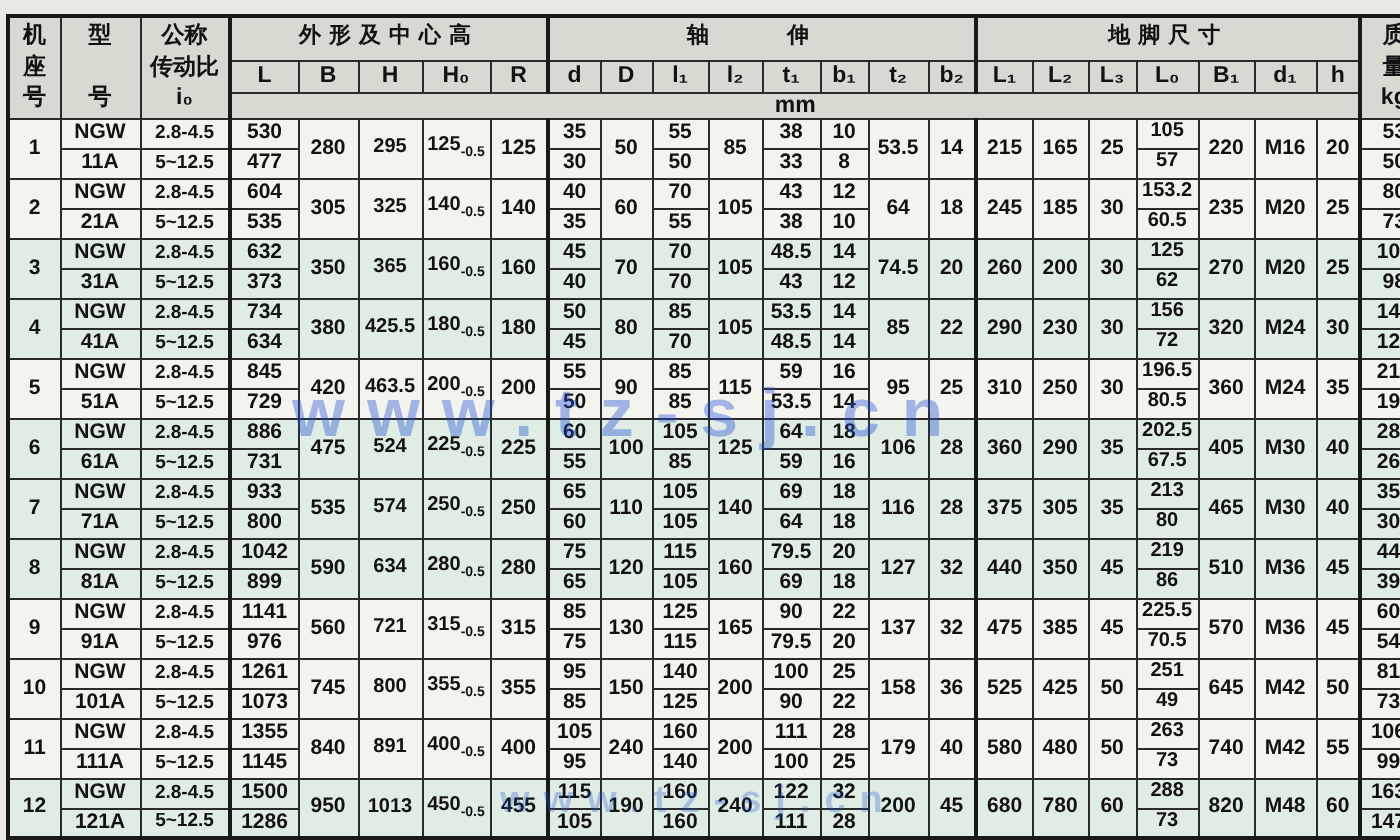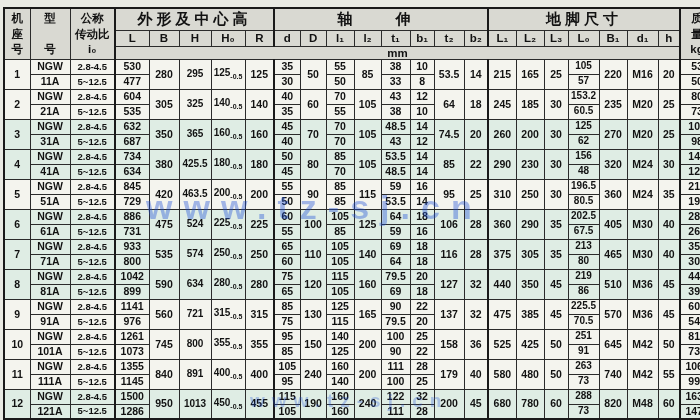--- a/index.html
+++ b/index.html
@@ -10,21 +10,21 @@
         color:#121212;line-height:1.05;}
   thead th{background:#d9d9d2;font-weight:bold;font-size:11.5px;}
   tr.hA{height:22px;} tr.hB{height:16px;} tr.hC{height:13px;}
   tbody tr{height:15px;}
   tbody td{font-size:10.5px;font-weight:bold;}
   tr.light td{background:#f4f4ee;}
   tr.green td{background:#dfede4;}
   .vstack{display:flex;flex-direction:column;justify-content:space-between;align-items:center;
           height:47px;padding:2px 0;box-sizing:border-box;}
   .vstack div{font-size:11.5px;font-weight:bold;}
-  .grp{letter-spacing:4px;font-size:15px;}
+  .grp{letter-spacing:4px;font-size:11px;}
   .grp.shaft{letter-spacing:14px;}
   .bl{border-left:2px solid #1a1a1a;}
   td sub{font-size:7px;font-weight:bold;}
   td[data-name="cell-ratio"]{font-size:9.5px;}
   td[data-name="cell-H"], td[data-name="cell-L0"], td[data-name="cell-H0"]{font-size:10px;}
   .wm{position:absolute;color:#1d4ed8;font-weight:bold;pointer-events:none;white-space:nowrap;
       font-family:"Liberation Sans",sans-serif;}
   .wm1{top:188px;left:146px;font-size:34px;letter-spacing:11px;opacity:.38;}
   .wm2{top:390px;left:250px;font-size:19px;letter-spacing:7px;opacity:.28;}
 </style>
@@ -215,21 +215,21 @@
           <td data-name="cell-L3" rowspan="2">30</td>
           <td data-name="cell-L0">125</td>
           <td data-name="cell-B1" rowspan="2">270</td>
           <td data-name="cell-d1" rowspan="2">M20</td>
           <td data-name="cell-h" rowspan="2">25</td>
           <td data-name="cell-mass" class="bl">100</td>
         </tr>
         <tr class="green" data-name="table-row">
           <td data-name="cell-model">31A</td>
           <td data-name="cell-ratio">5~12.5</td>
-          <td data-name="cell-L" class="bl">687</td>
+          <td data-name="cell-L" class="bl">373</td>
           <td data-name="cell-d" class="bl">40</td>
           <td data-name="cell-l1">70</td>
           <td data-name="cell-t1">43</td>
           <td data-name="cell-b1">12</td>
           <td data-name="cell-L0">62</td>
           <td data-name="cell-mass" class="bl">98</td>
         </tr>
         <tr class="green" data-name="table-row">
           <td data-name="cell-no" rowspan="2">4</td>
           <td data-name="cell-model">NGW</td>
@@ -257,21 +257,21 @@
           <td data-name="cell-mass" class="bl">147</td>
         </tr>
         <tr class="green" data-name="table-row">
           <td data-name="cell-model">41A</td>
           <td data-name="cell-ratio">5~12.5</td>
           <td data-name="cell-L" class="bl">634</td>
           <td data-name="cell-d" class="bl">45</td>
           <td data-name="cell-l1">70</td>
           <td data-name="cell-t1">48.5</td>
           <td data-name="cell-b1">14</td>
-          <td data-name="cell-L0">48</td>
+          <td data-name="cell-L0">72</td>
           <td data-name="cell-mass" class="bl">128</td>
         </tr>
         <tr class="light" data-name="table-row">
           <td data-name="cell-no" rowspan="2">5</td>
           <td data-name="cell-model">NGW</td>
           <td data-name="cell-ratio">2.8-4.5</td>
           <td data-name="cell-L" class="bl">845</td>
           <td data-name="cell-B" rowspan="2">420</td>
           <td data-name="cell-H" rowspan="2">463.5</td>
           <td data-name="cell-H0" rowspan="2"><span>200</span><sub>-0.5</sub></td>
@@ -479,21 +479,21 @@
           <td data-name="cell-mass" class="bl">810</td>
         </tr>
         <tr class="light" data-name="table-row">
           <td data-name="cell-model">101A</td>
           <td data-name="cell-ratio">5~12.5</td>
           <td data-name="cell-L" class="bl">1073</td>
           <td data-name="cell-d" class="bl">85</td>
           <td data-name="cell-l1">125</td>
           <td data-name="cell-t1">90</td>
           <td data-name="cell-b1">22</td>
-          <td data-name="cell-L0">91</td>
+          <td data-name="cell-L0">49</td>
           <td data-name="cell-mass" class="bl">732</td>
         </tr>
         <tr class="light" data-name="table-row">
           <td data-name="cell-no" rowspan="2">11</td>
           <td data-name="cell-model">NGW</td>
           <td data-name="cell-ratio">2.8-4.5</td>
           <td data-name="cell-L" class="bl">1355</td>
           <td data-name="cell-B" rowspan="2">840</td>
           <td data-name="cell-H" rowspan="2">891</td>
           <td data-name="cell-H0" rowspan="2"><span>400</span><sub>-0.5</sub></td>

